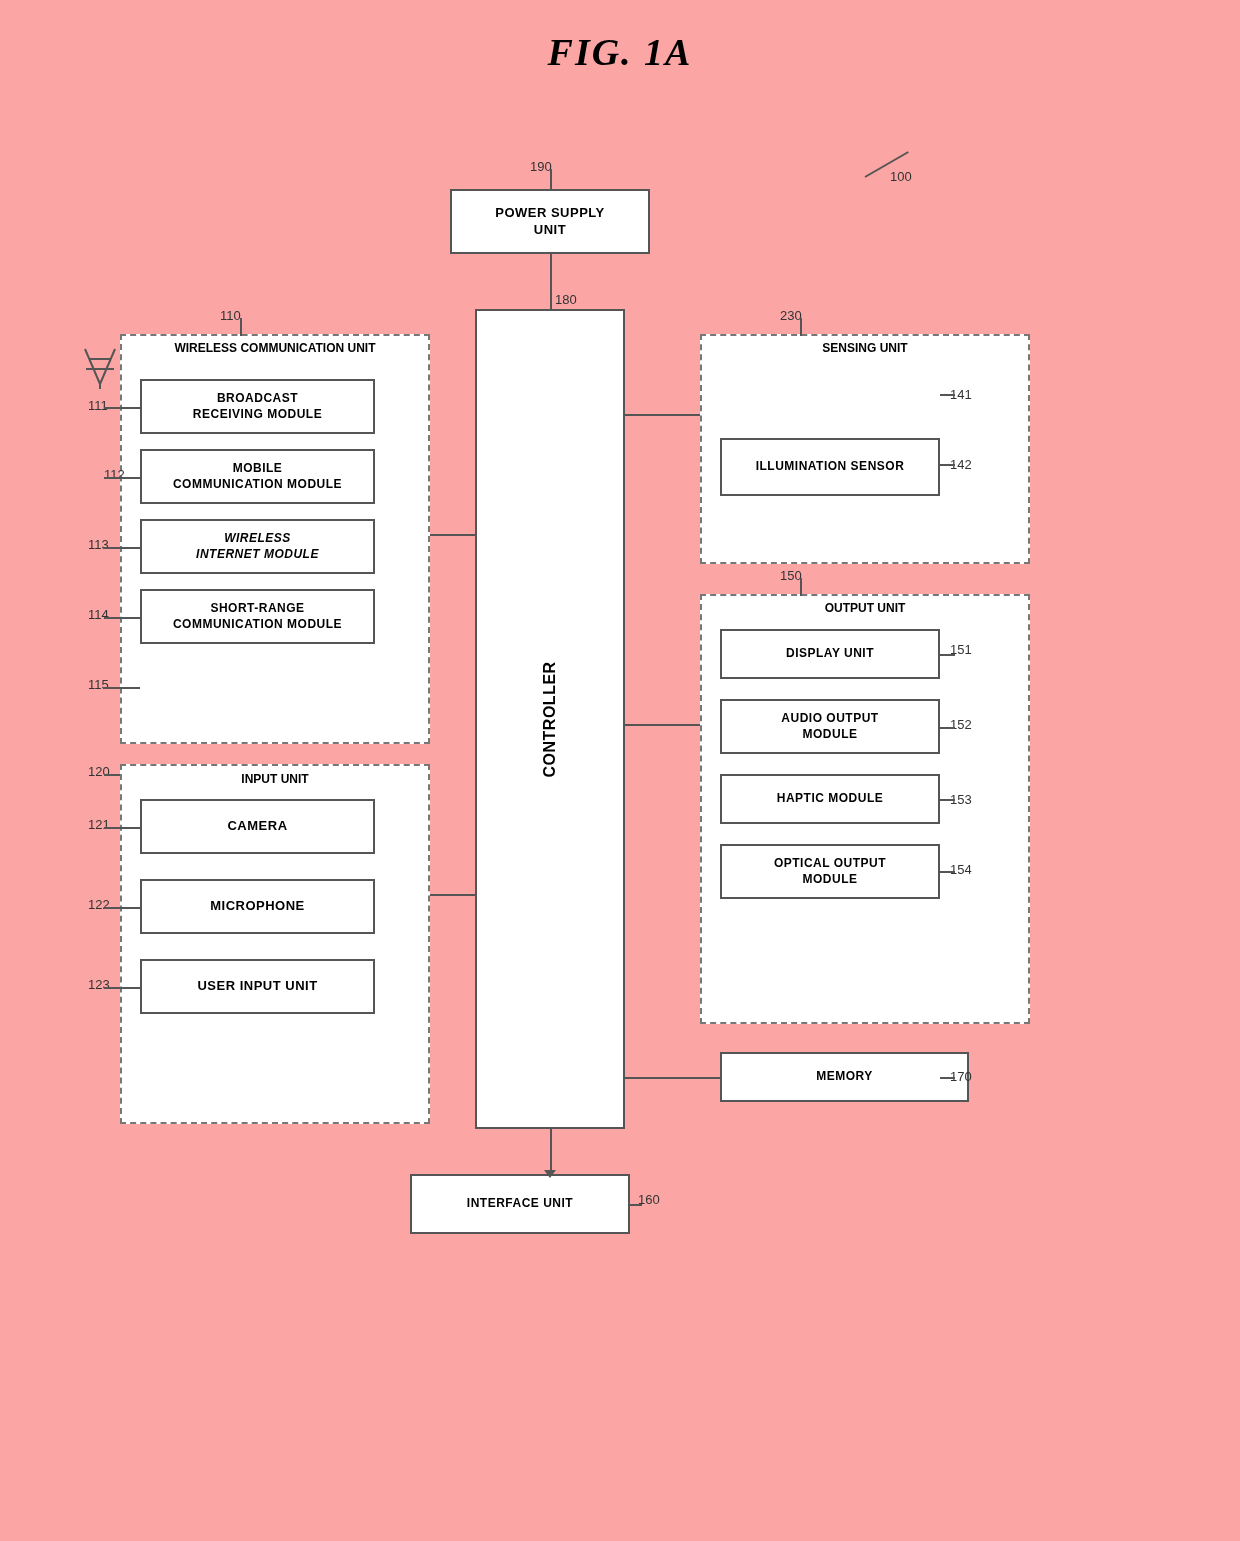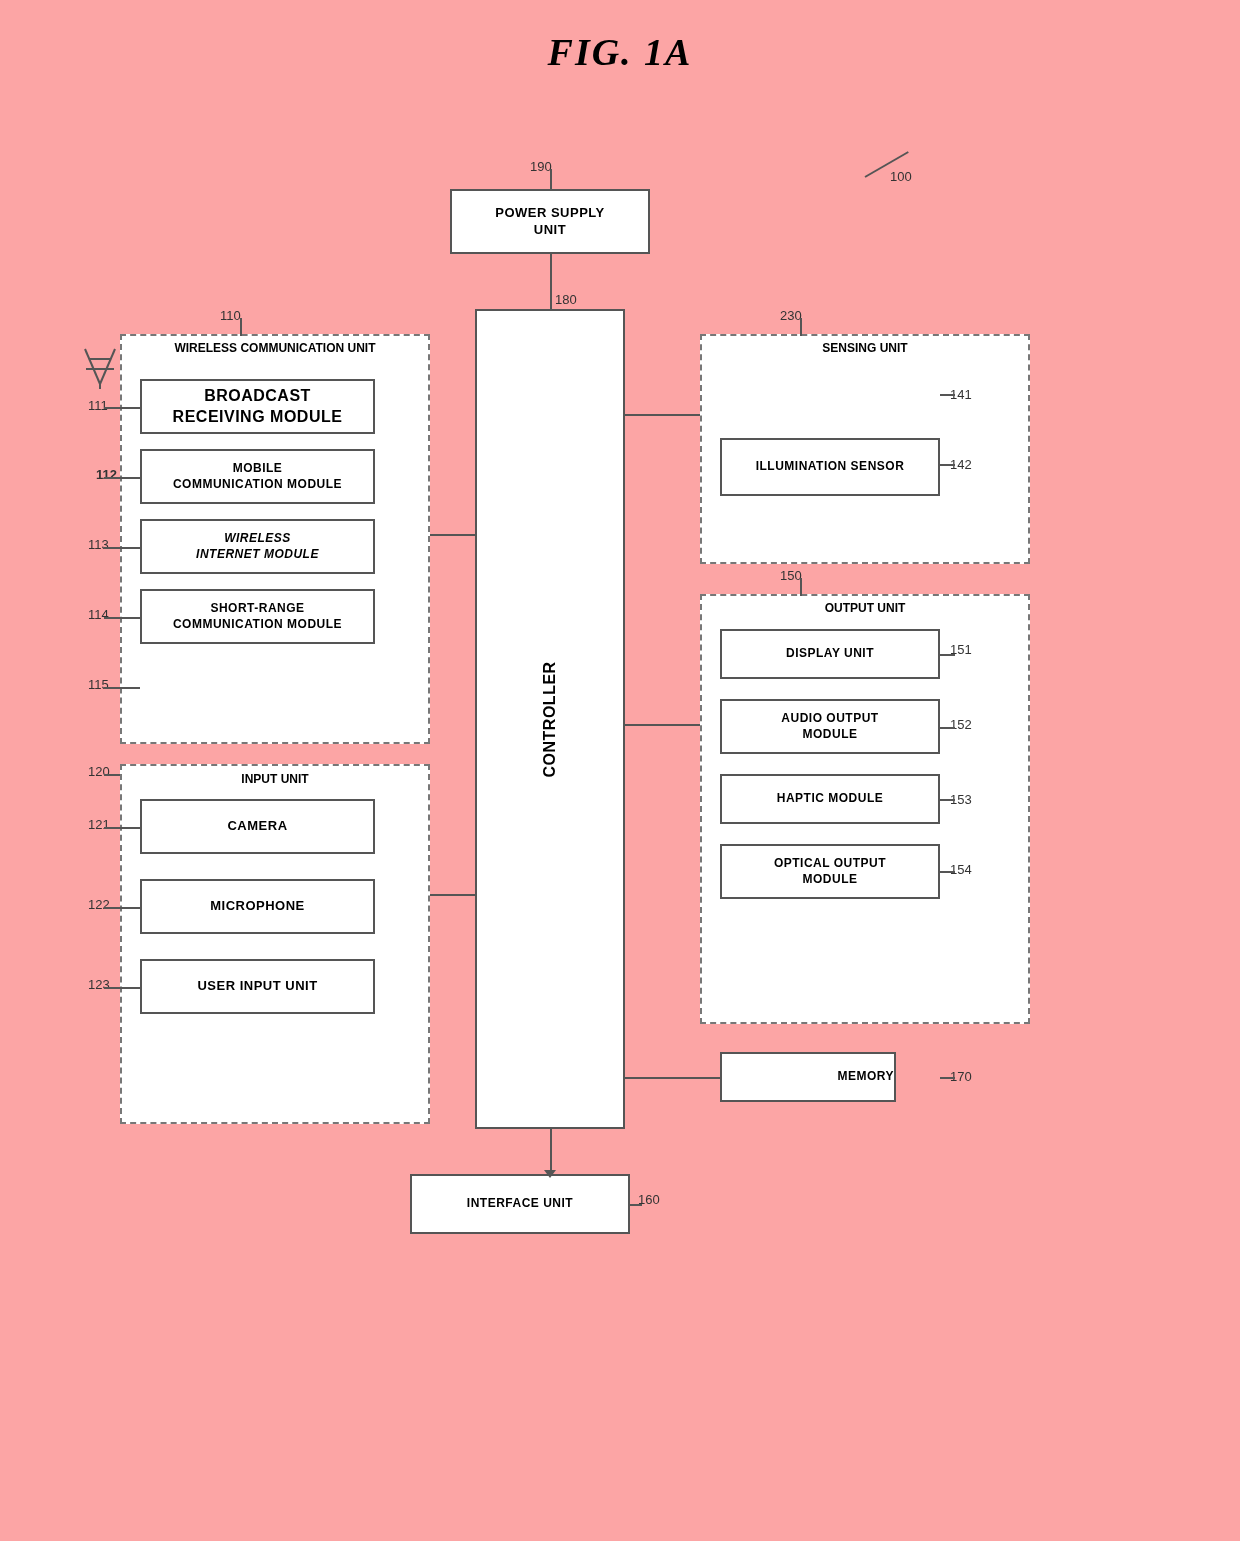--- a/index.html
+++ b/index.html
@@ -134,33 +134,33 @@
     </div>
 
     <div style="position:absolute;left:120px;top:257px;font-size:12px;font-weight:bold;font-family:'Arial Narrow',Arial,sans-serif;text-align:center;width:270px;">WIRELESS
 COMMUNICATION UNIT</div>
 
     <div class="ref" style="left:200px;top:224px;">110</div>
 
     <div class="line-v" style="left:220px;top:234px;height:18px;"></div>
 
     <div class="box solid" style="left:120px;top:295px;width:235px;height:55px;">
-      <span style="white-space:pre-line;font-size:16px;">BROADCAST
+      <span style="white-space:pre-line;font-size:12px;">BROADCAST
 RECEIVING MODULE</span>
     </div>
 
     <div class="ref" style="left:68px;top:314px;">111</div>
     <div class="line-h" style="left:84px;top:323px;width:36px;"></div>
 
     <div class="box solid" style="left:120px;top:365px;width:235px;height:55px;">
       <span style="white-space:pre-line;font-size:12px;">MOBILE
 COMMUNICATION MODULE</span>
     </div>
 
-    <div class="ref" style="left:76px;top:383px;font-weight:bold;">112</div>
+    <div class="ref" style="left:84px;top:383px;">112</div>
     <div class="line-h" style="left:84px;top:393px;width:36px;"></div>
 
     <div class="box solid" style="left:120px;top:435px;width:235px;height:55px;font-style:italic;">
       <span style="white-space:pre-line;font-size:12px;">WIRELESS
 INTERNET MODULE</span>
     </div>
 
     <div class="ref" style="left:68px;top:453px;">113</div>
     <div class="line-h" style="left:84px;top:463px;width:36px;"></div>
 
@@ -263,21 +263,21 @@
     <div class="box solid" style="left:700px;top:760px;width:220px;height:55px;">
       <span style="white-space:pre-line;font-size:12px;">OPTICAL OUTPUT
 MODULE</span>
     </div>
 
     <div class="ref" style="left:930px;top:778px;">154</div>
     <div class="line-h" style="left:920px;top:787px;width:15px;"></div>
 
     <div class="line-h" style="left:605px;top:640px;width:75px;"></div>
 
-    <div class="box solid" style="left:700px;top:968px;width:176px;height:50px;justify-content:flex-end;">
+    <div class="box solid" style="left:700px;top:968px;width:249px;height:50px;">
       <span style="font-size:12px;">MEMORY</span>
     </div>
 
     <div class="ref" style="left:930px;top:985px;">170</div>
     <div class="line-h" style="left:920px;top:993px;width:15px;"></div>
 
     <div class="line-h" style="left:605px;top:993px;width:95px;"></div>
 
     <div class="box solid" style="left:390px;top:1090px;width:220px;height:60px;">
       <span style="font-size:12px;">INTERFACE UNIT</span>

